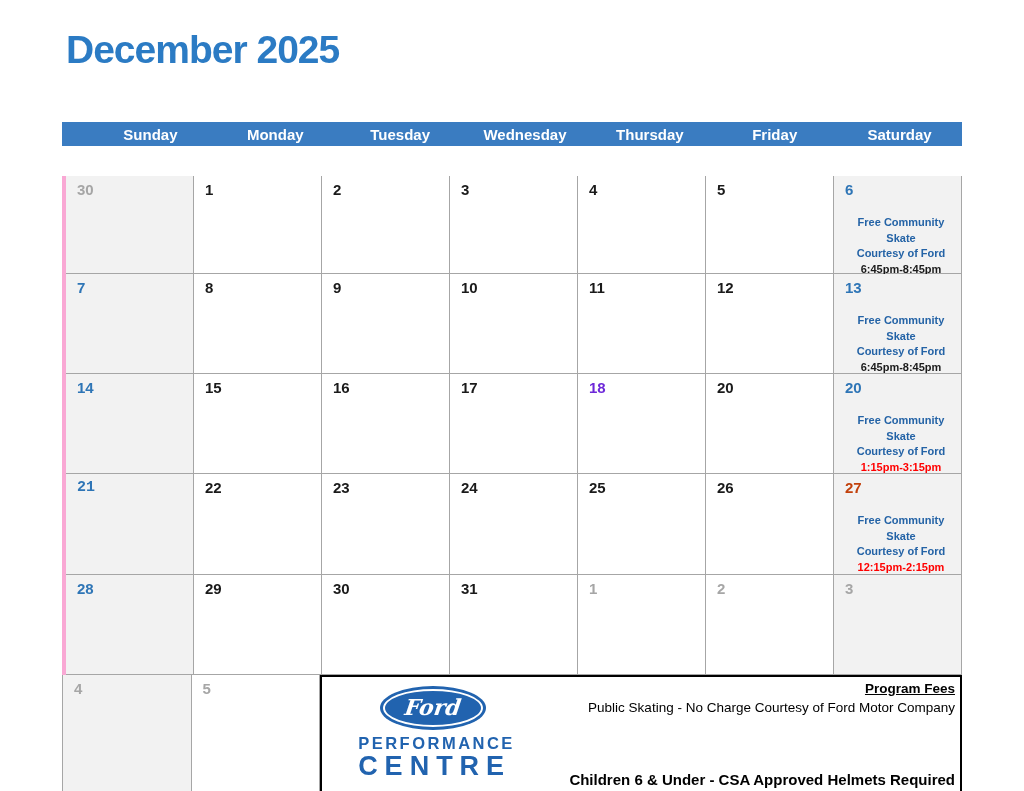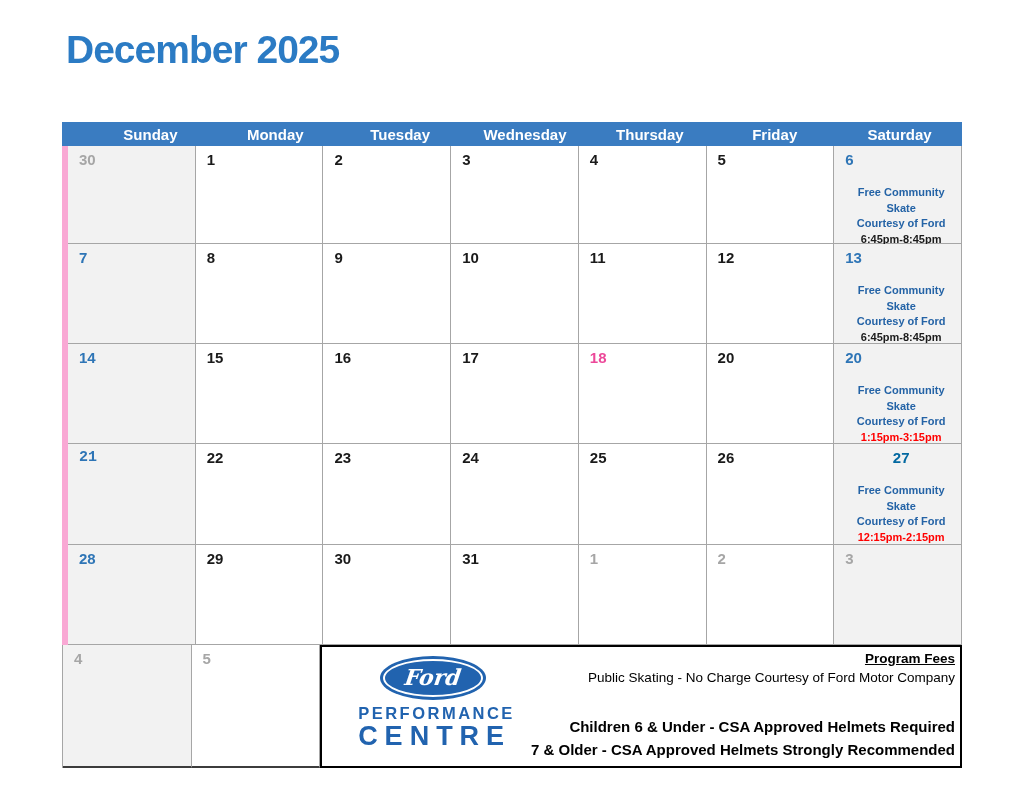--- a/index.html
+++ b/index.html
@@ -11,21 +11,21 @@
   }
 
   .calendar{position:absolute;left:62px;top:122px;width:900px;}
 
   .cal-header{display:grid;grid-template-columns:repeat(7,1fr);height:24px;}
   .cal-header .hcell{
     color:#ffffff;font-weight:bold;font-size:15px;
     display:flex;align-items:center;justify-content:center;
   }
 
-  .cal-body{display:grid;grid-template-columns:repeat(7,1fr);border-left:6px solid #f9a8d4;}
+  .cal-body{display:grid;grid-template-columns:repeat(7,1fr);border-left:4px solid #f9a8d4;margin-top:30px;}
   .day-cell{
     border-right:1px solid #a6a6a6;border-bottom:1px solid #a6a6a6;
     box-sizing:border-box;background:#ffffff;position:relative;
     padding:5px 4px 0 11px;
   }
   .day-cell.weekend-bg{background:#f2f2f2;}
   .day-num{font-size:15px;font-weight:bold;line-height:17px;}
   .day-event{
     text-align:center;font-weight:bold;font-size:11px;line-height:15.5px;
     margin-top:17px;padding:0 2px;
@@ -142,21 +142,21 @@
       <div class="day-cell" style="height: 100px;">
         <div class="day-num" style="color: rgb(26, 26, 26);">15</div>
       </div>
       <div class="day-cell" style="height: 100px;">
         <div class="day-num" style="color: rgb(26, 26, 26);">16</div>
       </div>
       <div class="day-cell" style="height: 100px;">
         <div class="day-num" style="color: rgb(26, 26, 26);">17</div>
       </div>
       <div class="day-cell" style="height: 100px;">
-        <div class="day-num" style="color: #ec4899;">18</div>
+        <div class="day-num" style="color: #6d28d9;">18</div>
       </div>
       <div class="day-cell" style="height: 100px;">
         <div class="day-num" style="color: rgb(26, 26, 26);">20</div>
       </div>
       <div class="day-cell weekend-bg" style="height: 100px;">
         <div class="day-num" style="color: rgb(46, 117, 182);">20</div>
         <div class="day-event">
           <div style="color: rgb(36, 99, 166);">Free Community Skate</div>
           <div style="color: rgb(36, 99, 166);">Courtesy of Ford</div>
           <div style="color: rgb(255, 0, 0);">1:15pm-3:15pm</div>
@@ -174,21 +174,21 @@
       <div class="day-cell" style="height: 101px;">
         <div class="day-num" style="color: rgb(26, 26, 26);">24</div>
       </div>
       <div class="day-cell" style="height: 101px;">
         <div class="day-num" style="color: rgb(26, 26, 26);">25</div>
       </div>
       <div class="day-cell" style="height: 101px;">
         <div class="day-num" style="color: rgb(26, 26, 26);">26</div>
       </div>
       <div class="day-cell weekend-bg" style="height: 101px;">
-        <div class="day-num" style="color: #0369a1; text-align: center;">27</div>
+        <div class="day-num" style="color: #c2410c;">27</div>
         <div class="day-event">
           <div style="color: rgb(36, 99, 166);">Free Community Skate</div>
           <div style="color: rgb(36, 99, 166);">Courtesy of Ford</div>
           <div style="color: rgb(255, 0, 0);">12:15pm-2:15pm</div>
         </div>
       </div>
       <div class="day-cell weekend-bg" style="height: 100px;">
         <div class="day-num" style="color: rgb(46, 117, 182);">28</div>
       </div>
       <div class="day-cell" style="height: 100px;">
@@ -225,17 +225,16 @@
         </div>
         <div class="logo-line1" style="color: rgb(33, 99, 175);">PERFORMANCE</div>
         <div class="logo-line2" style="color: rgb(33, 99, 175);">CENTRE</div>
       </div>
       <div class="fees-block">
         <div class="fees-title">Program Fees</div>
         <div class="fees-line">Public Skating - No Charge Courtesy of Ford Motor Company</div>
       </div>
       <div class="helmet-block">
         <div class="helmet-line">Children 6 &amp; Under - CSA Approved Helmets Required</div>
-        <div class="helmet-line">7 &amp; Older - CSA Approved Helmets Strongly Recommended</div>
       </div>
     </div>
   </div>
 </div>
 
 </body></html>

